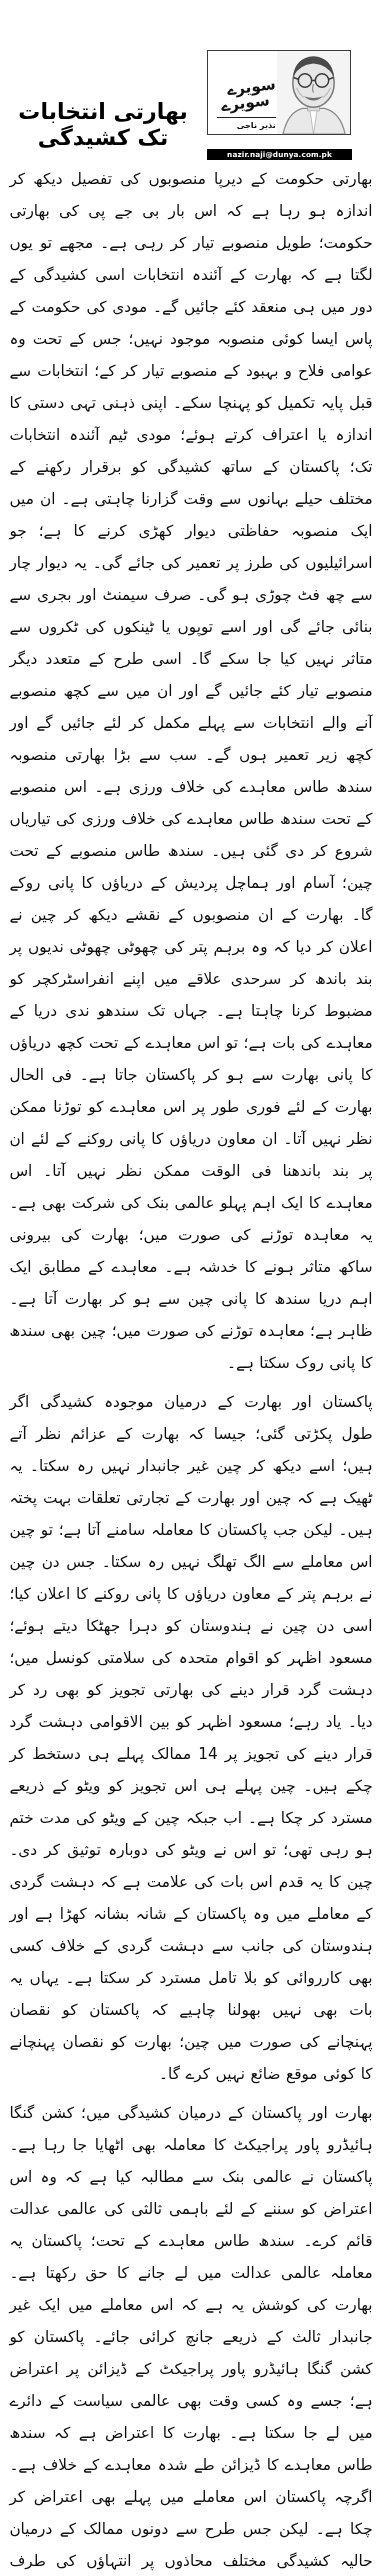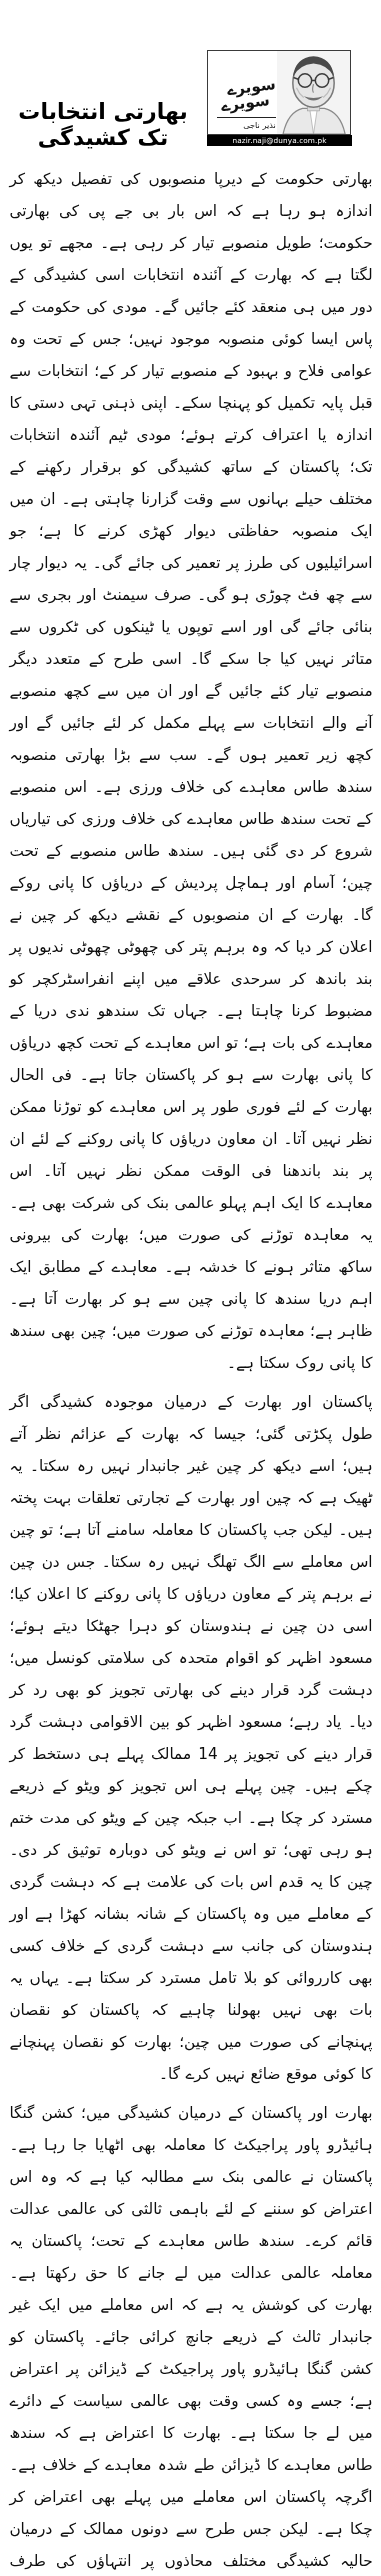--- a/index.html
+++ b/index.html
@@ -39,39 +39,39 @@
     transform:rotate(-7deg);
     letter-spacing:-0.6px;
     white-space:nowrap;
   }
   .logo-line.second{margin-top:1.2px;margin-right:5.9px;}
   .logo-divider{
     width:59px;height:1.2px;background:#222;margin:5.3px 0 2.4px 0;
   }
   .author-name{
     font-size:8.2px;
-    font-weight:normal;
+    font-weight:bold;
     direction:rtl;
     margin-bottom:1.2px;
   }
   .photo-area{
     flex:1;
     position:relative;
     overflow:hidden;
     background:#f6f6f6;
   }
   .photo-area svg{display:block;width:100%;height:100%;}
   .email-bar{
     position:absolute;
-    left:207px; top:135px;
+    left:207px; top:149px;
     width:145px; height:11px;
     background:#000000;
     color:#ffffff;
     font-size:7.3px;
-    font-weight:normal;
+    font-weight:bold;
     display:flex;
     align-items:center;
     justify-content:center;
     letter-spacing:0.1px;
     font-family:"DejaVu Sans", sans-serif;
   }
   
   .article-title{
     position:absolute;
     left:0; top:99px;

